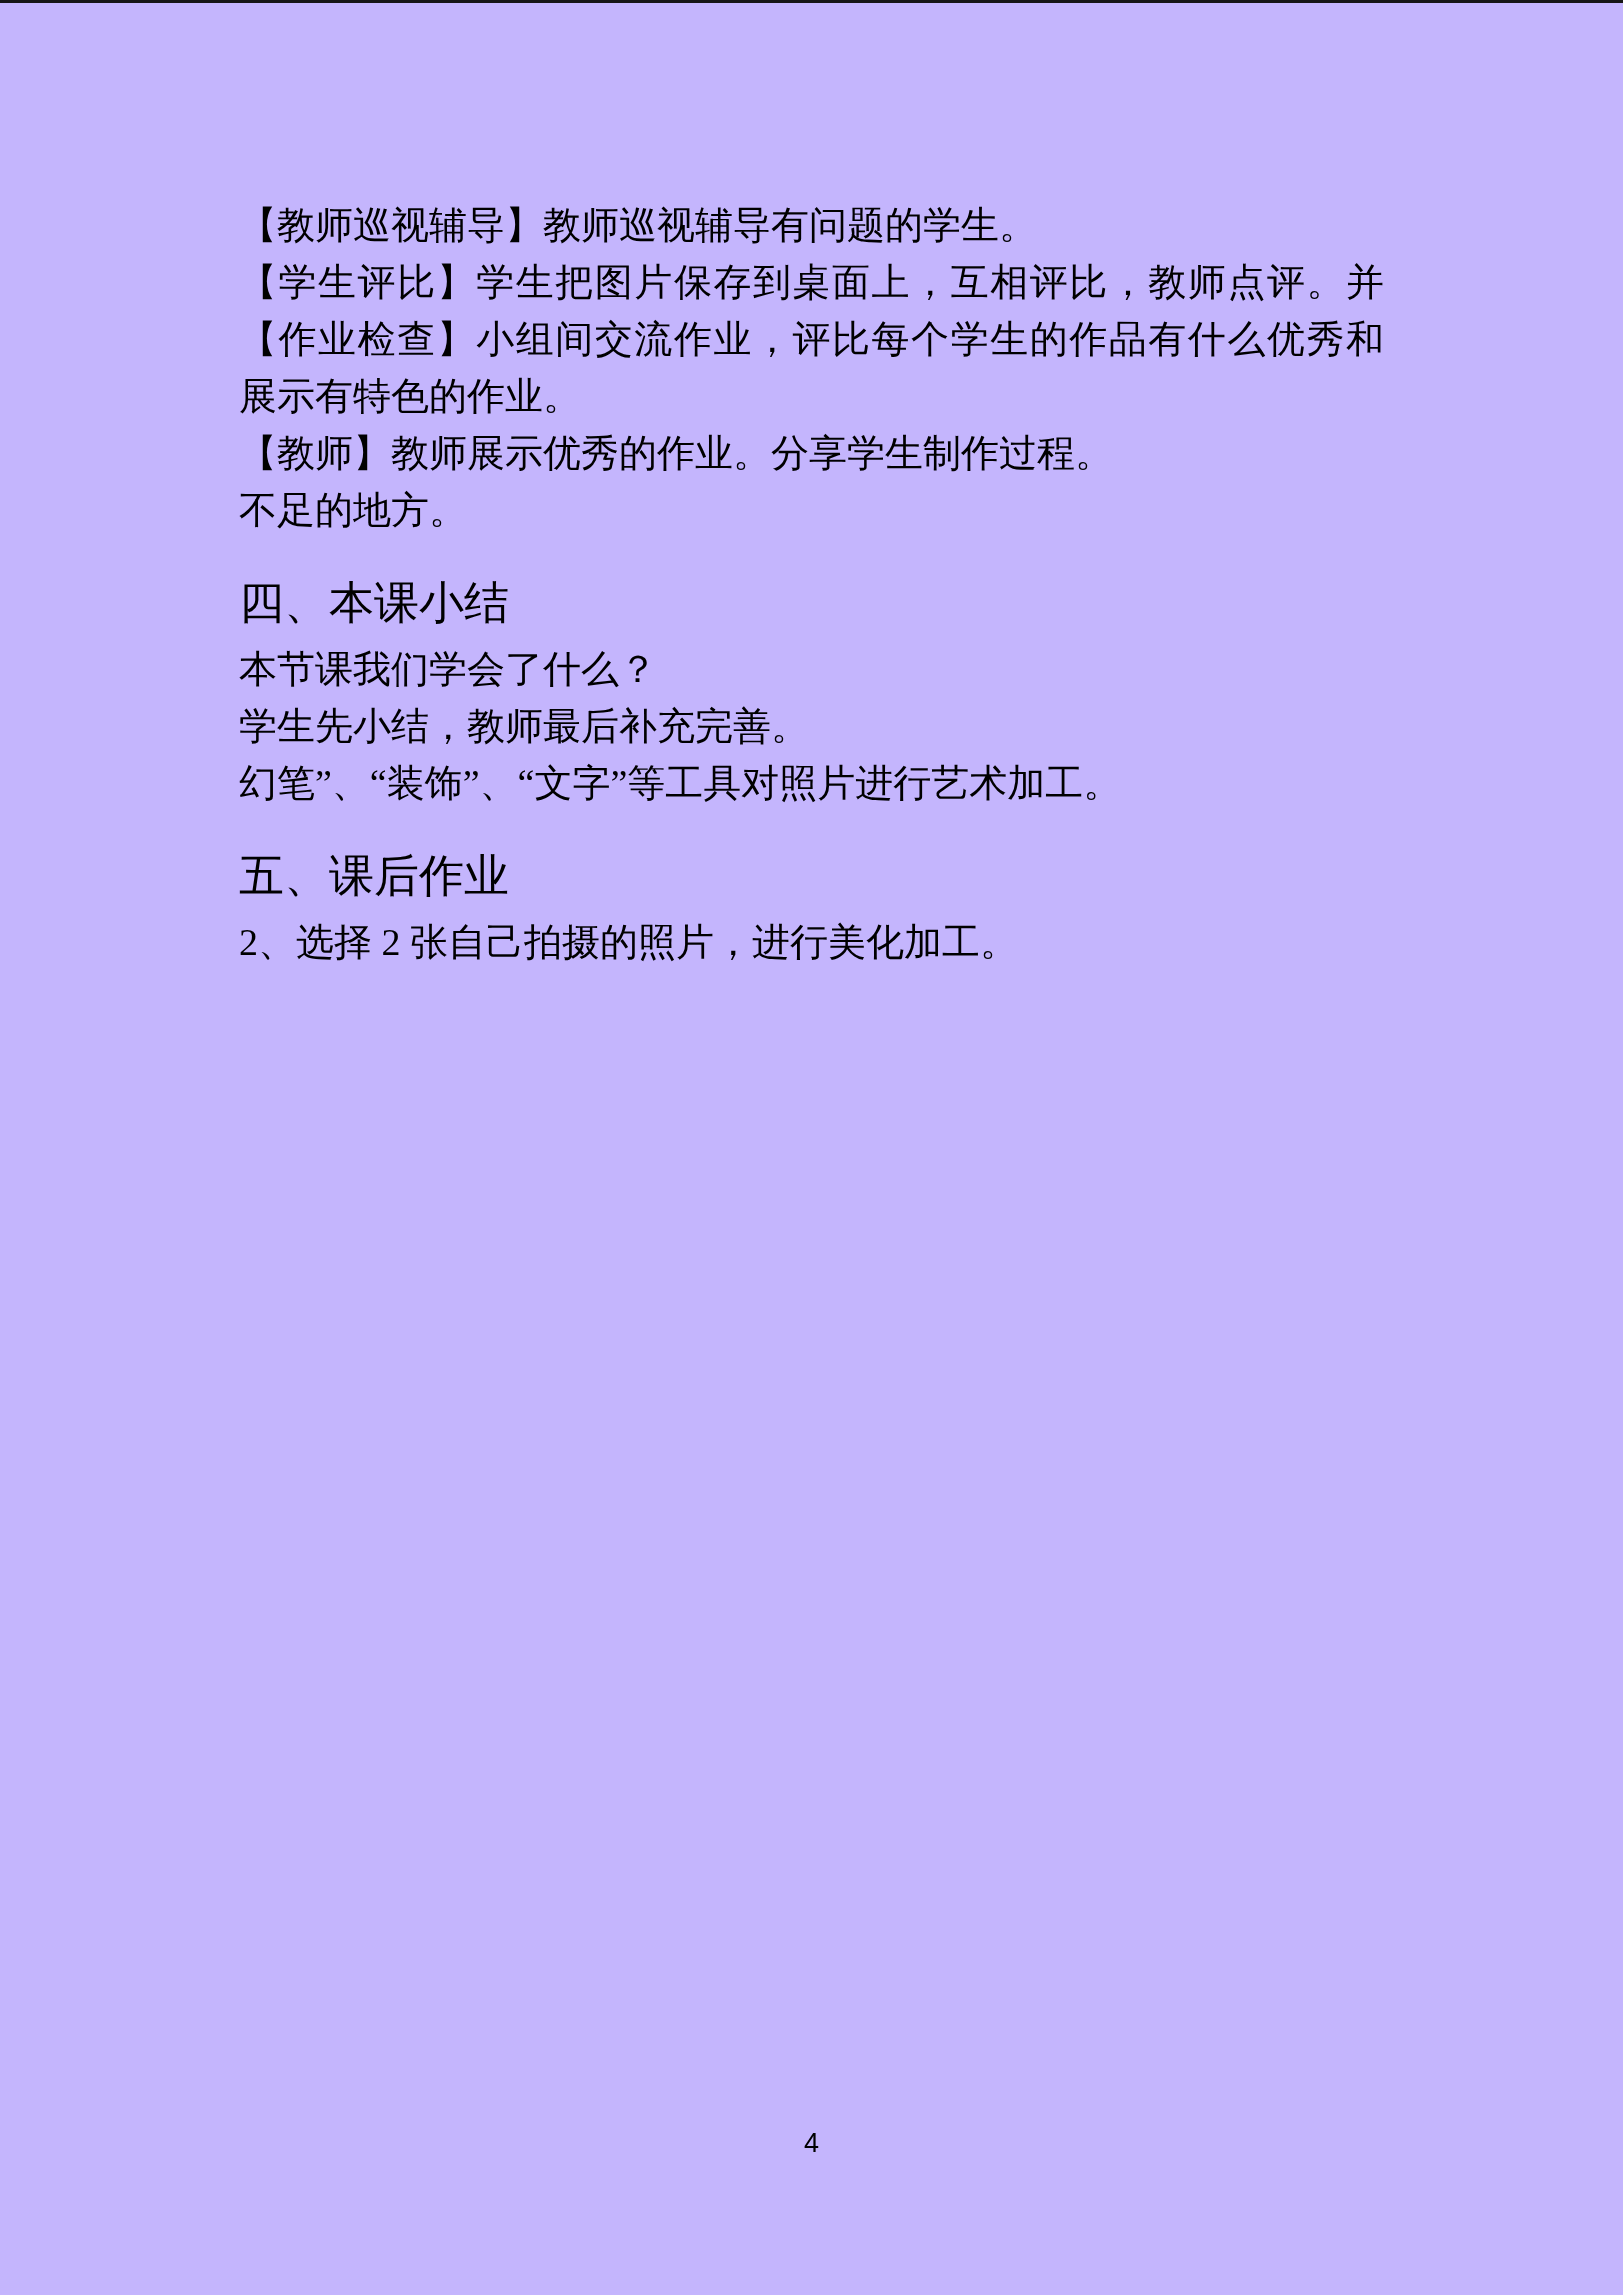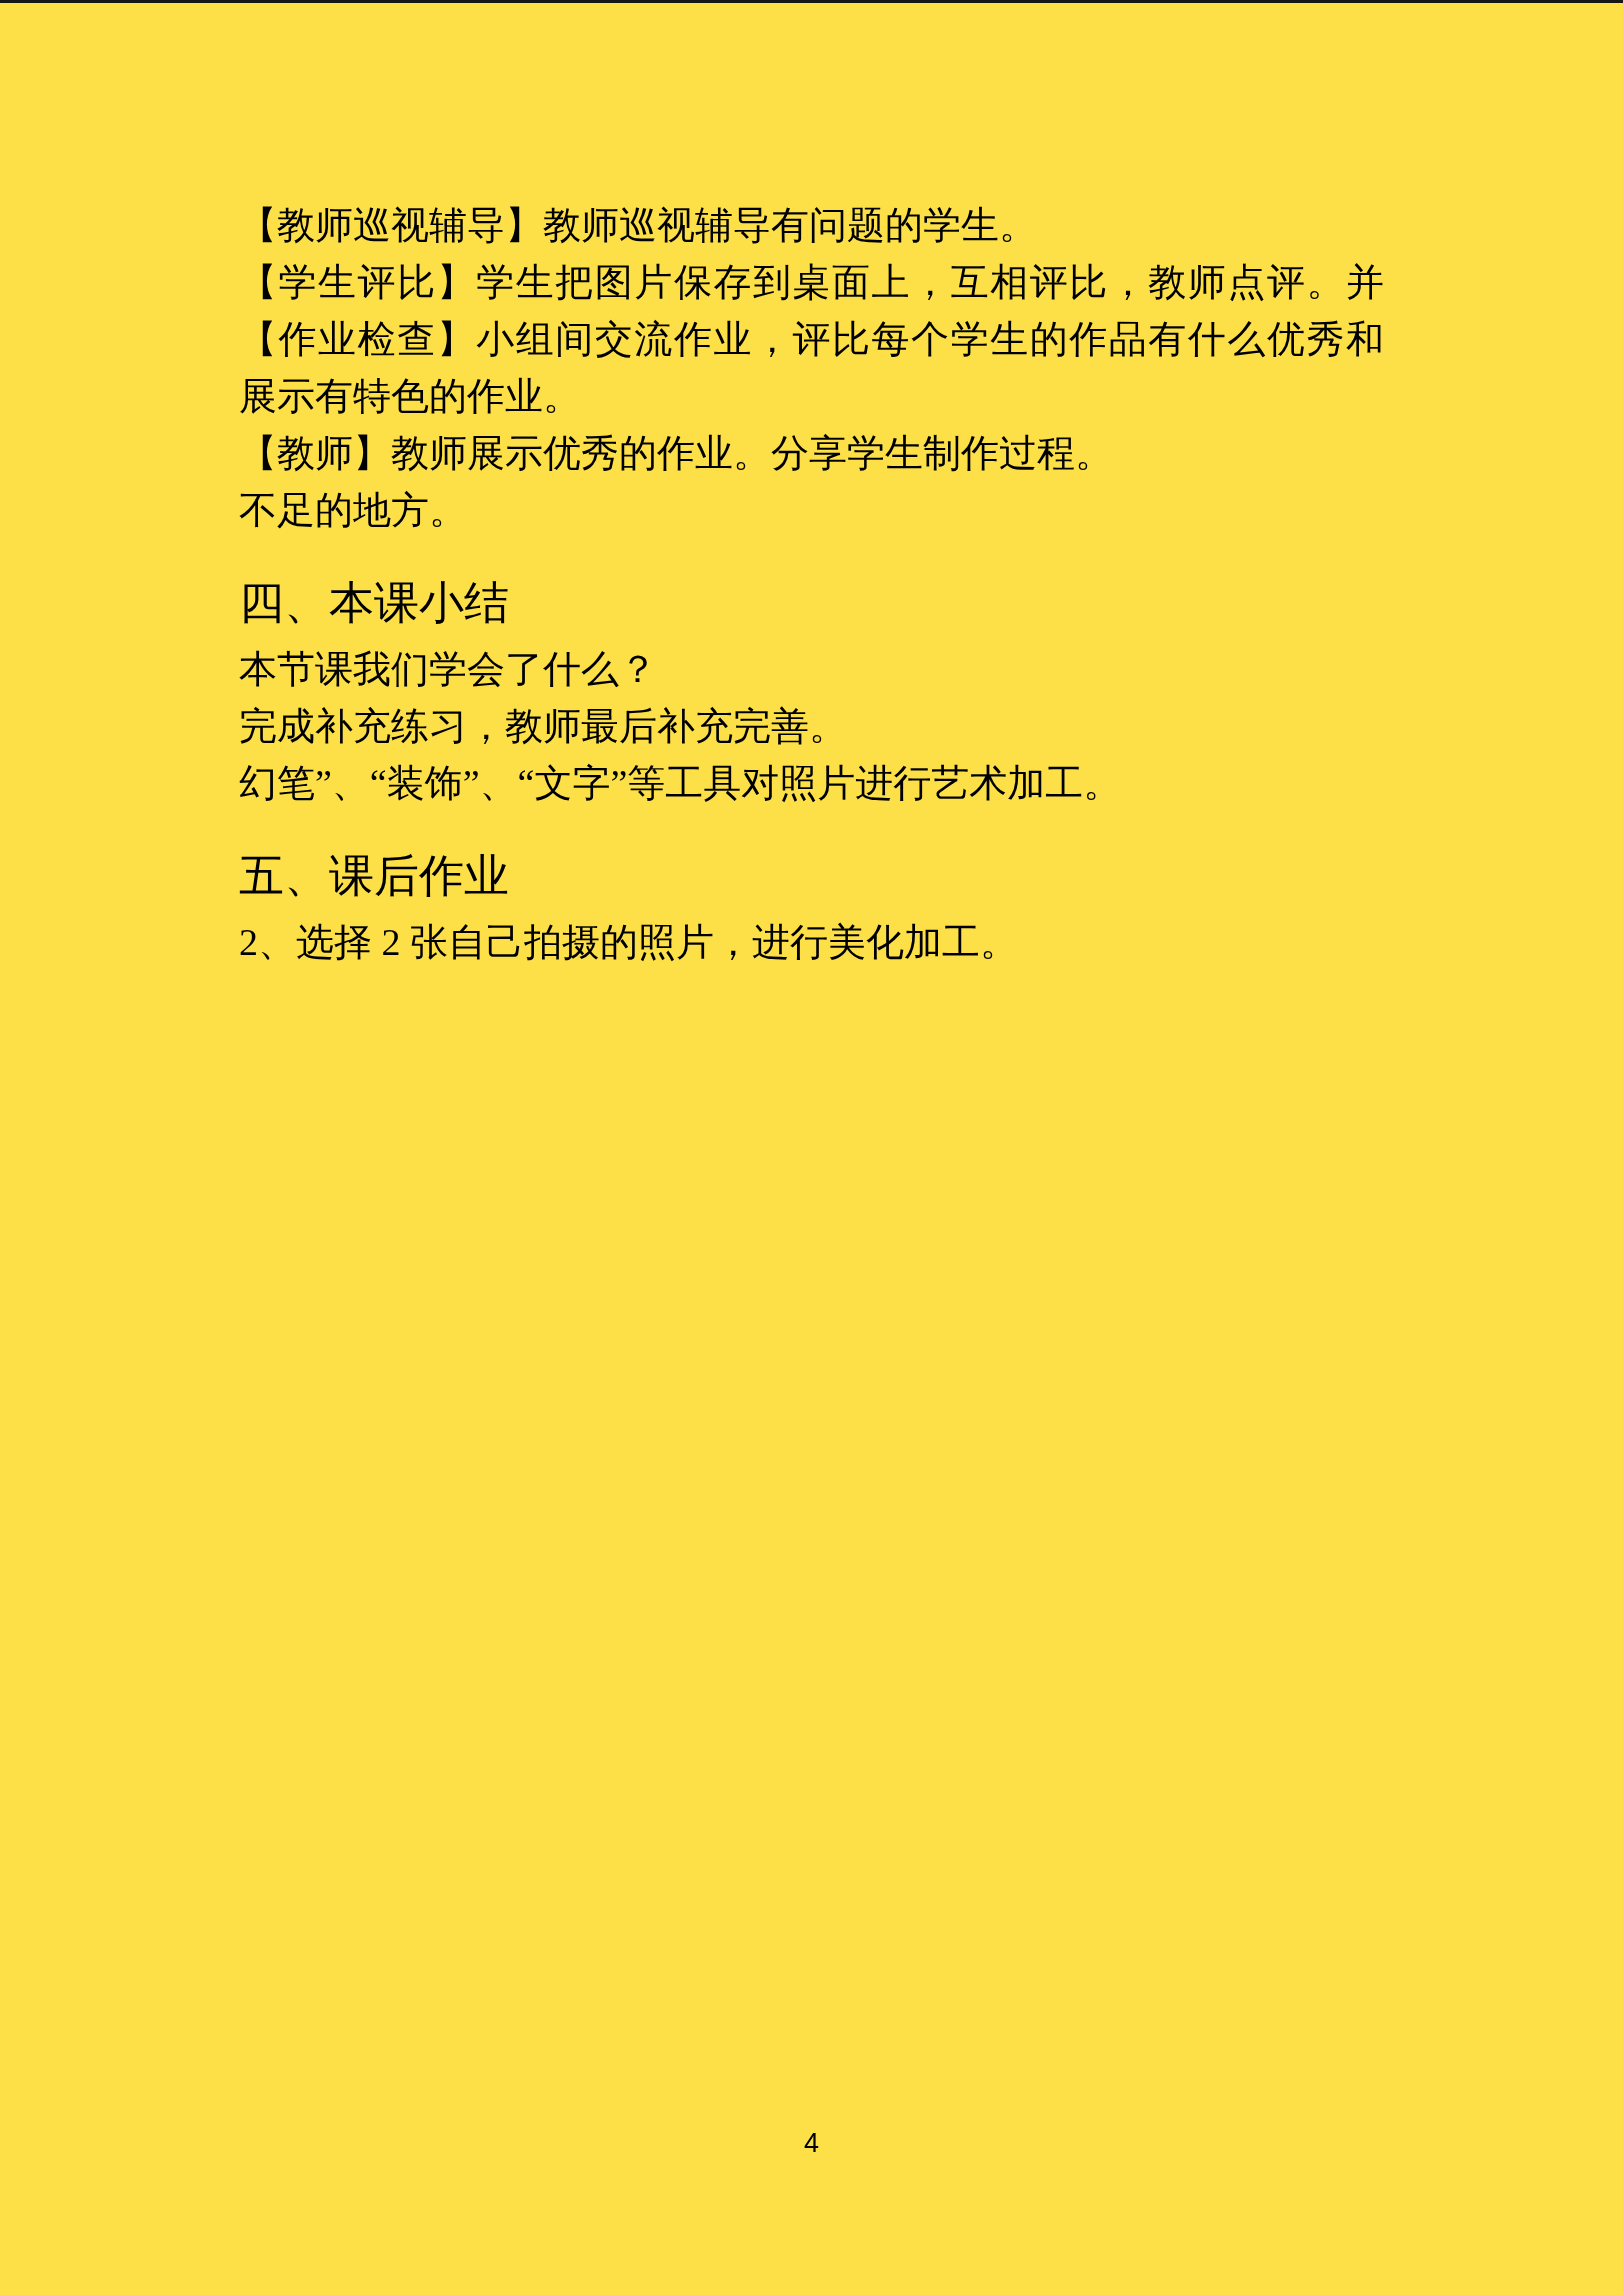--- a/index.html
+++ b/index.html
@@ -4,21 +4,21 @@
 <style>
   html, body {
     margin: 0;
     padding: 0;
     background: #ffffff;
   }
   .page {
     position: relative;
     width: 1623px;
     height: 2295px;
-    background: #fde047;
+    background: #c4b5fd;
     color: #000000;
     font-family: "Liberation Serif", "DejaVu Serif", serif;
     overflow: hidden;
   }
   .top-bar {
     position: absolute;
     top: 0;
     left: 0;
     width: 100%;
     height: 3.4px;
@@ -70,21 +70,21 @@
     <p class="line">【教师巡视辅导】教师巡视辅导有问题的学生。</p>
     <p class="line fill">【学生评比】学生把图片保存到桌面上，互相评比，教师点评。并</p>
     <p class="line fill">【作业检查】小组间交流作业，评比每个学生的作品有什么优秀和</p>
     <p class="line">展示有特色的作业。</p>
     <p class="line">【教师】教师展示优秀的作业。分享学生制作过程。</p>
     <p class="line">不足的地方。</p>
 
     <h2 class="heading">四、本课小结</h2>
 
     <p class="line">本节课我们学会了什么？</p>
-    <p class="line">完成补充练习，教师最后补充完善。</p>
+    <p class="line">学生先小结，教师最后补充完善。</p>
     <p class="line">幻笔”、“装饰”、“文字”等工具对照片进行艺术加工。</p>
 
     <h2 class="heading">五、课后作业</h2>
 
     <p class="line">2、选择 2 张自己拍摄的照片，进行美化加工。</p>
 
   </div>
 
   <div class="page-number">4</div>
 

